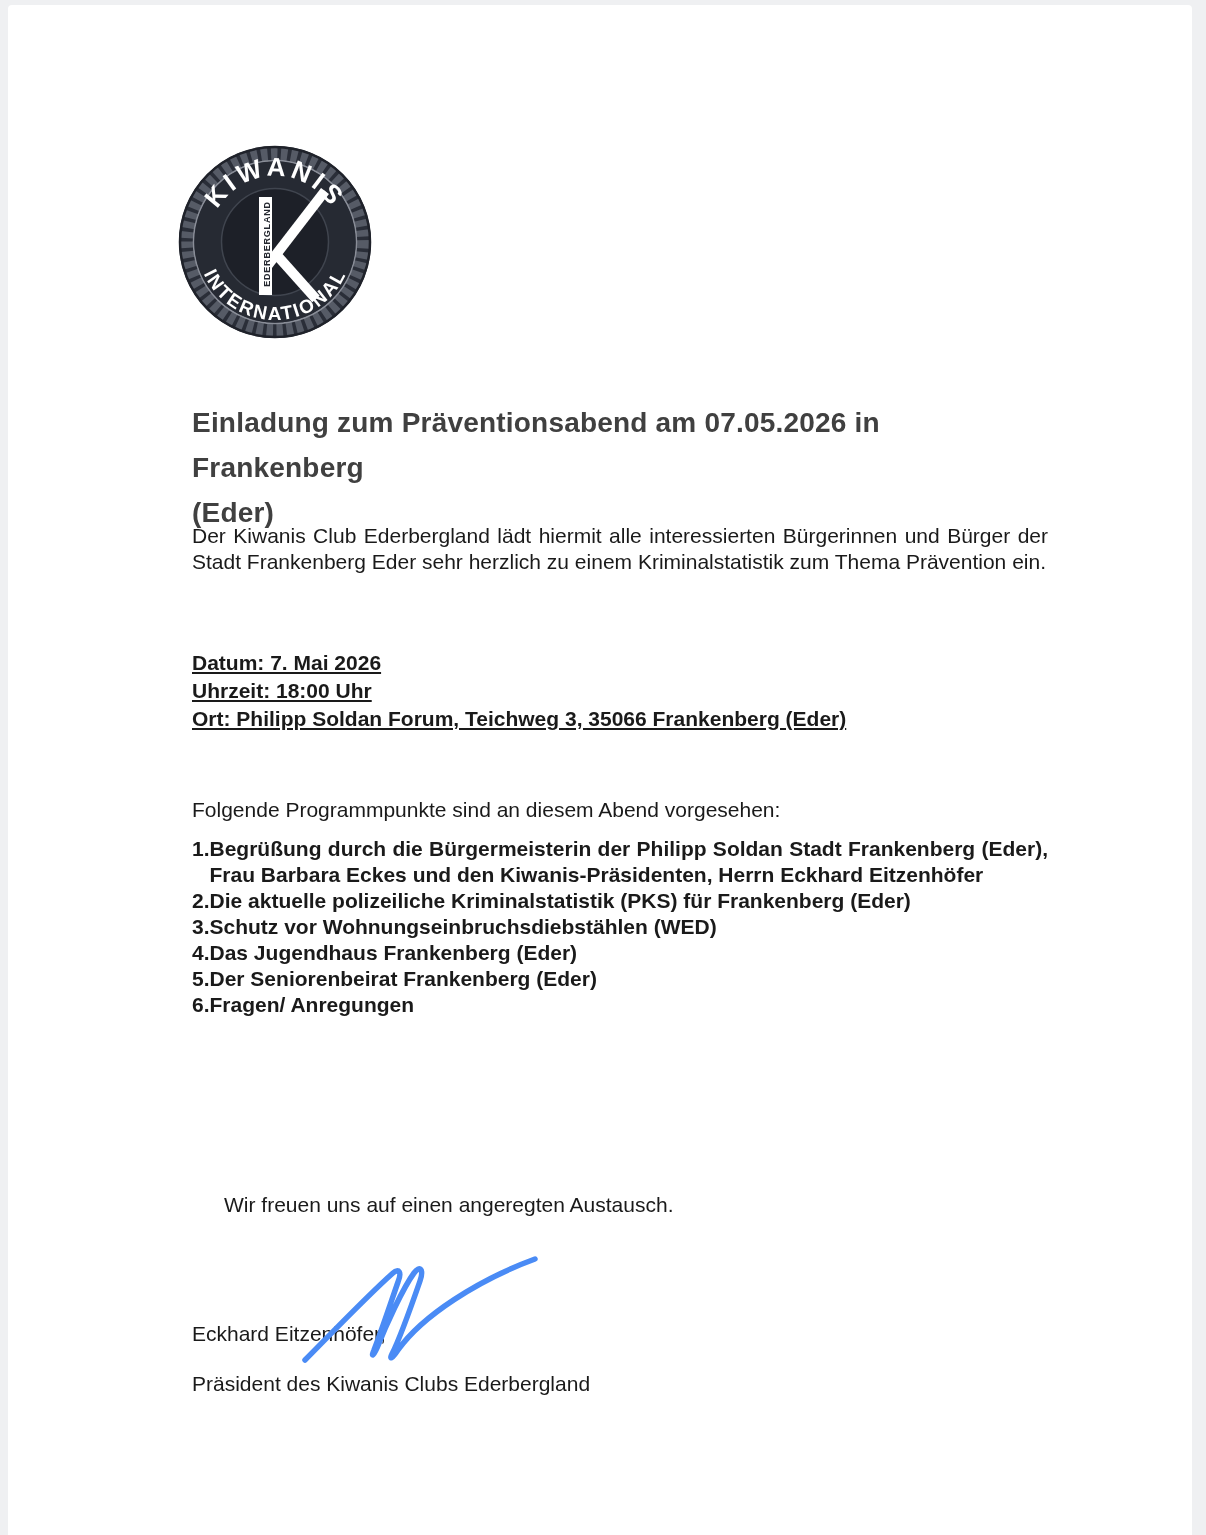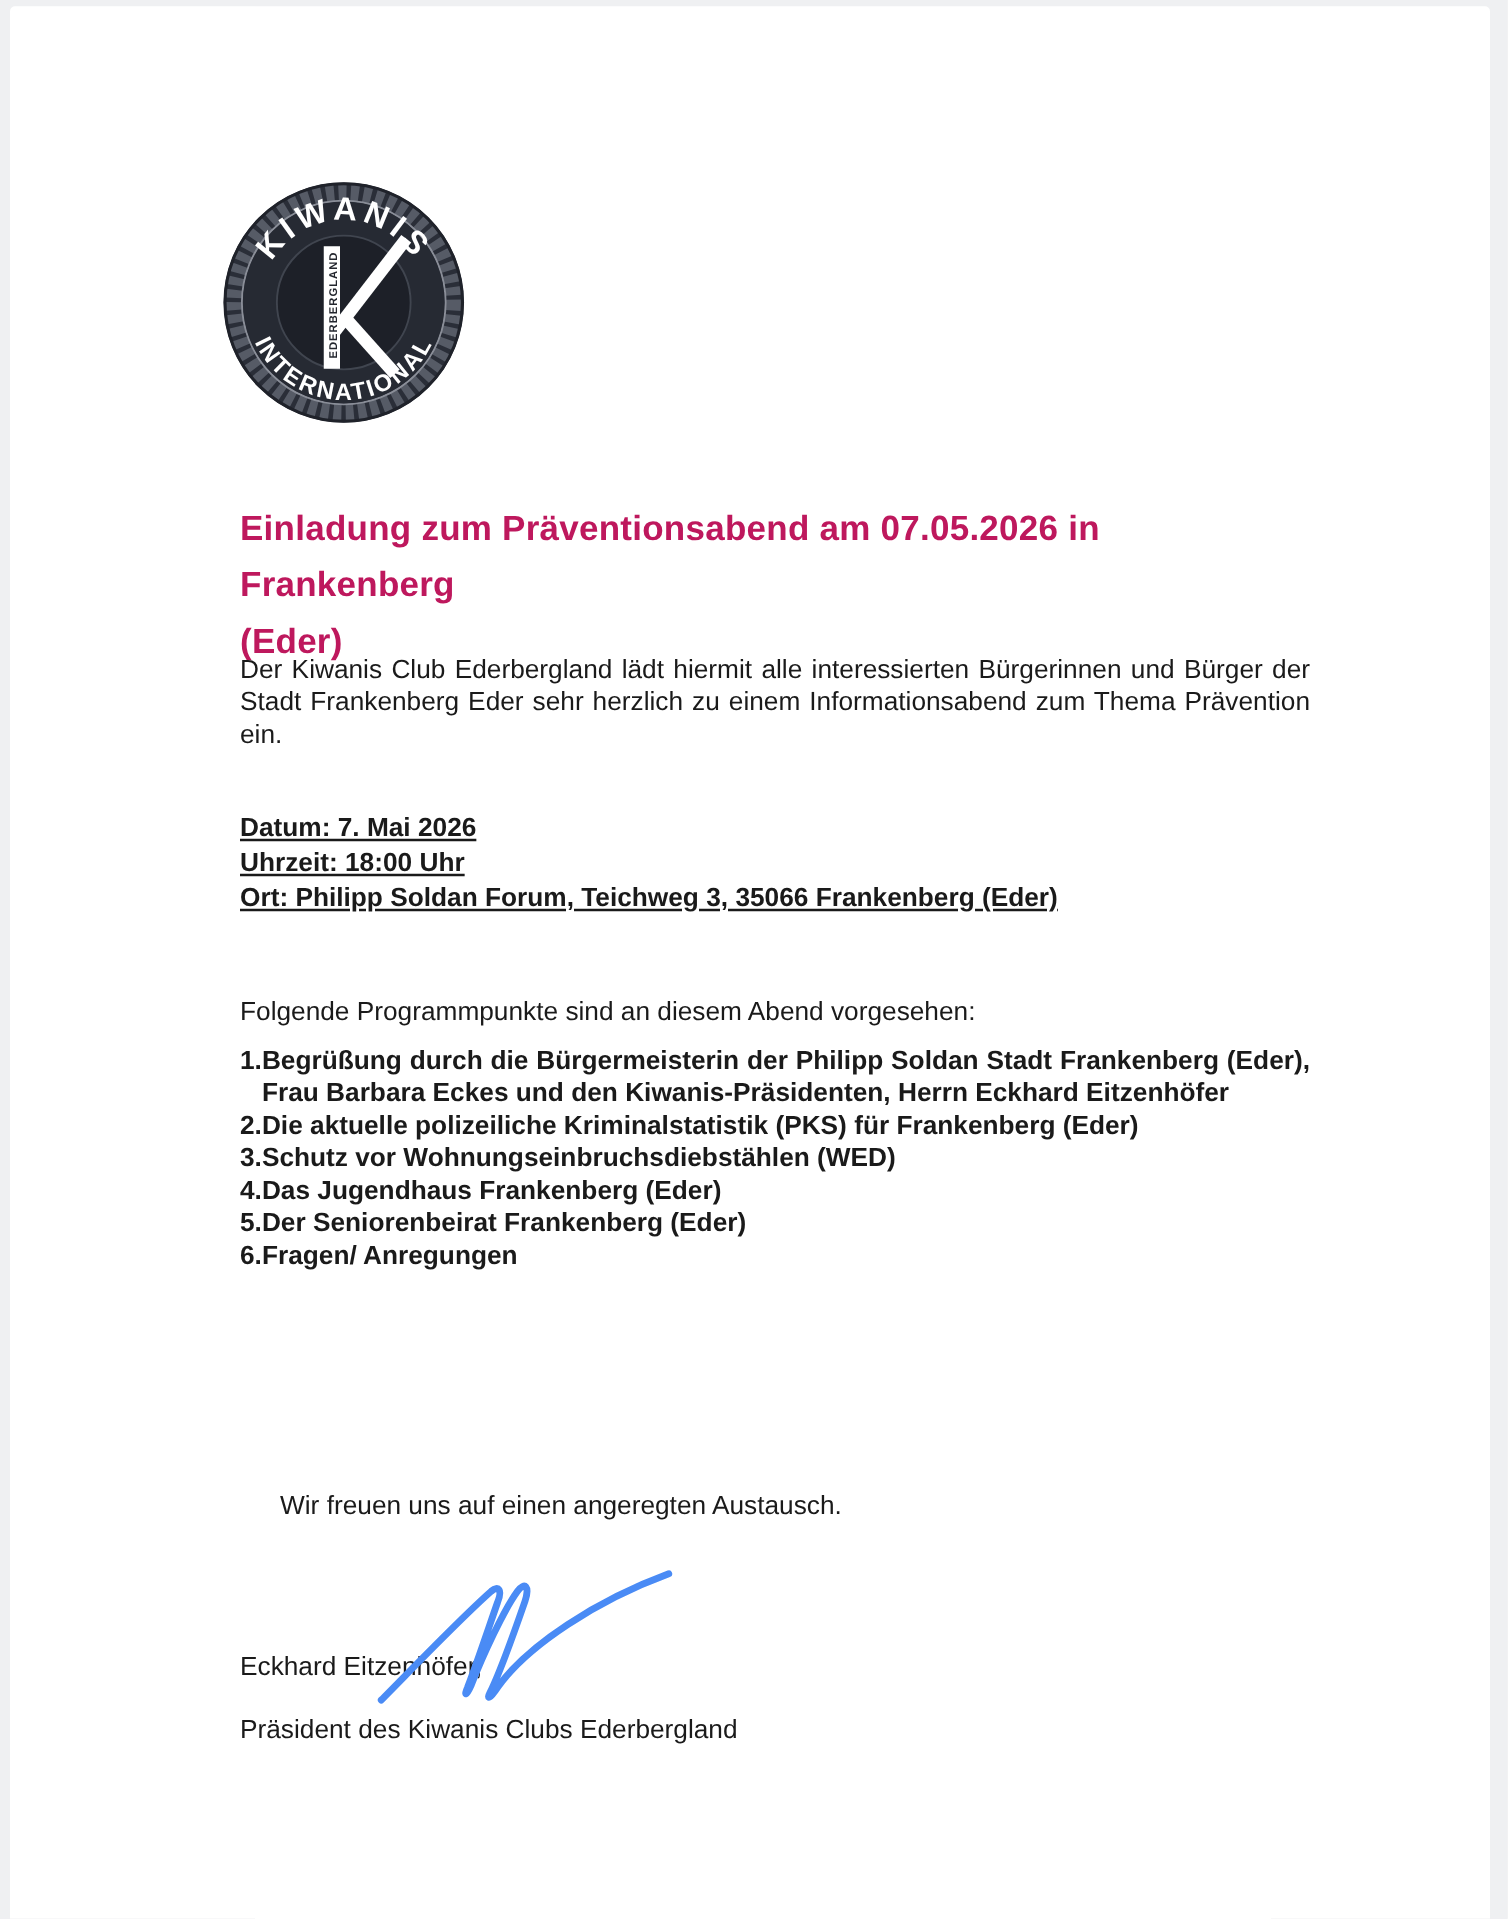--- a/index.html
+++ b/index.html
@@ -21,21 +21,21 @@
     border-radius:4px 4px 0 0;
   }
   .abs{position:absolute;}
   .content{
     left:184px;width:856px;
     color:#1a1a1a;
     font-size:21px;line-height:26px;
   }
   .title{
     top:395px;
-    color:#be185d;
+    color:#404040;
     font-weight:bold;
     font-size:28px;line-height:45px;
     letter-spacing:0.2px;
   }
   .justify{text-align:justify;text-justify:inter-word;}
   .intro{top:518px;}
   .details{top:644px;font-weight:bold;line-height:28px;text-decoration:underline;}
   .agenda-intro{top:792px;}
   .agenda-list{top:831px;font-weight:bold;}
   .li{display:flex;}
@@ -82,21 +82,21 @@
         <line x1="99" y1="110" x2="141" y2="157" stroke="#ffffff" stroke-width="10"></line>
         <text x="90.5" y="106" transform="rotate(-90 90.5 102)" text-anchor="middle" font-size="9" letter-spacing="0.8" font-weight="bold" fill="#23262e" font-family="Liberation Sans, sans-serif">EDERBERGLAND</text>
       </g>
     </svg>
 
     <div class="abs content title">
       <div>Einladung zum Präventionsabend am 07.05.2026 in Frankenberg</div>
       <div>(Eder)</div>
     </div>
 
-    <div class="abs content intro justify">Der Kiwanis Club Ederbergland lädt hiermit alle interessierten Bürgerinnen und Bürger der Stadt Frankenberg Eder sehr herzlich zu einem Informationsabend zum Thema Prävention ein.</div>
+    <div class="abs content intro justify">Der Kiwanis Club Ederbergland lädt hiermit alle interessierten Bürgerinnen und Bürger der Stadt Frankenberg Eder sehr herzlich zu einem Kriminalstatistik zum Thema Prävention ein.</div>
 
     <div class="abs content details">
       <div>Datum: 7. Mai 2026</div>
       <div>Uhrzeit: 18:00 Uhr</div>
       <div>Ort: Philipp Soldan Forum, Teichweg 3, 35066 Frankenberg (Eder)</div>
     </div>
 
     <div class="abs content agenda-intro">Folgende Programmpunkte sind an diesem Abend vorgesehen:</div>
 
     <div class="abs content agenda-list">

